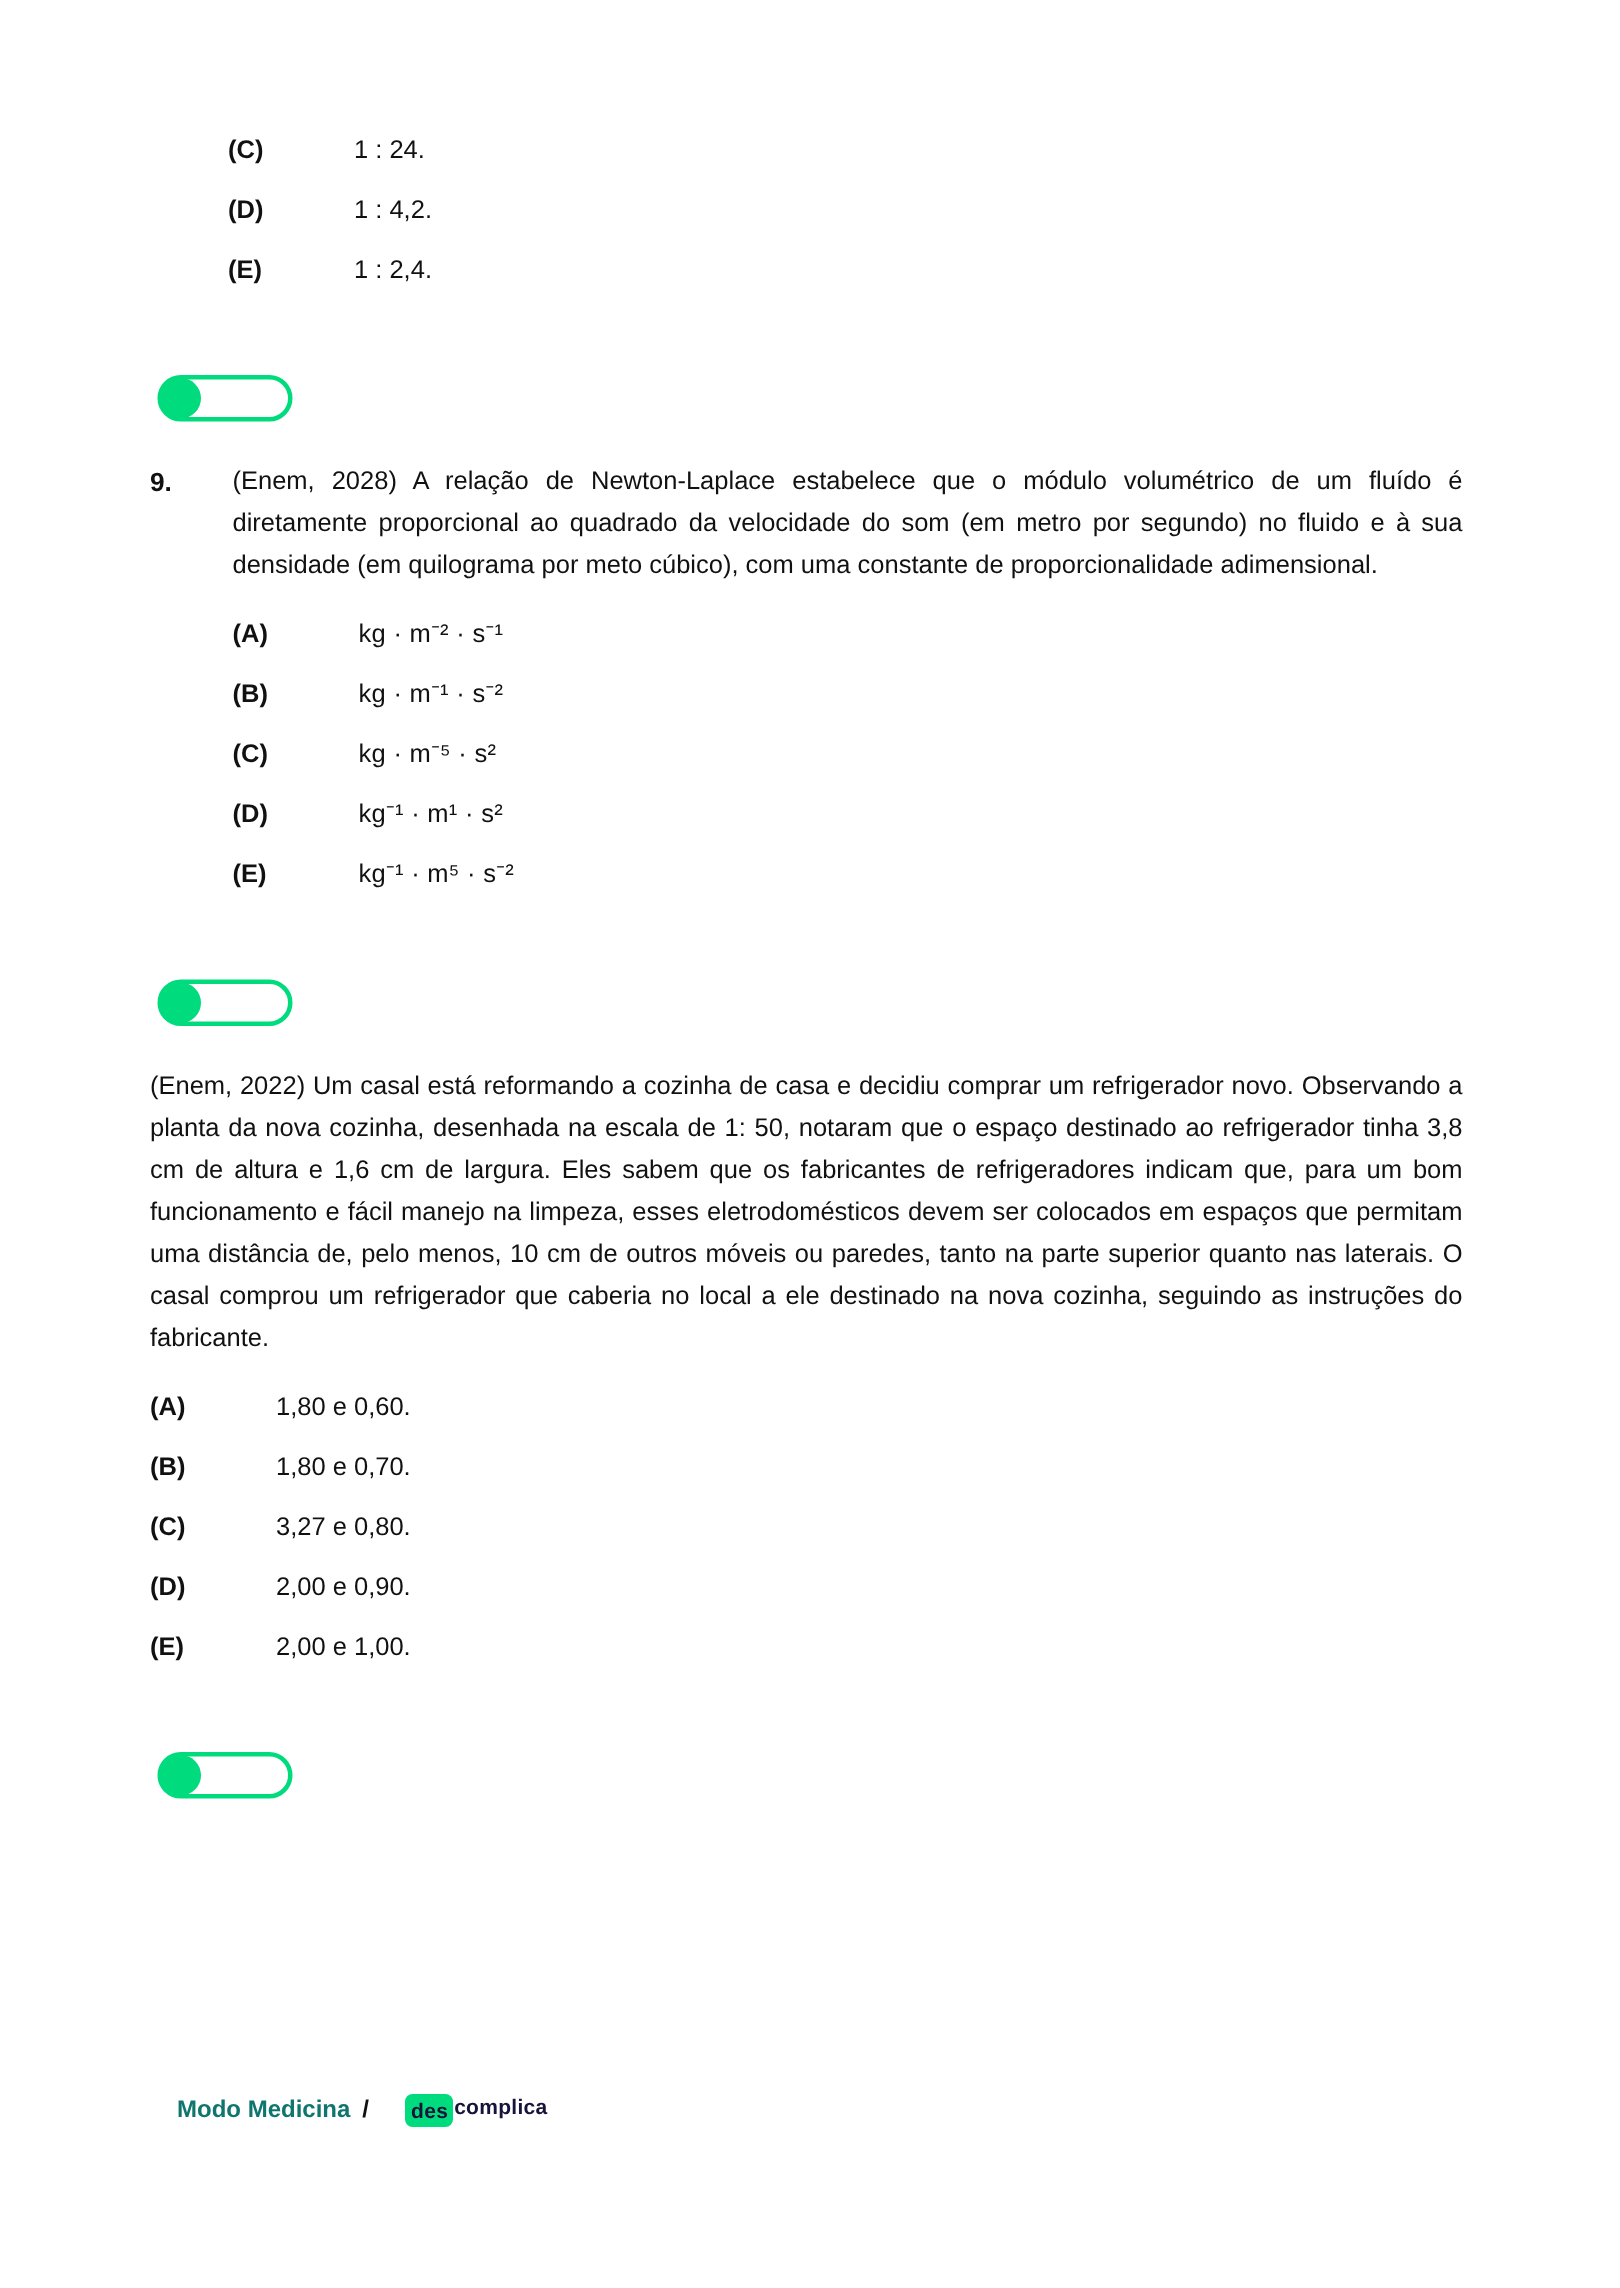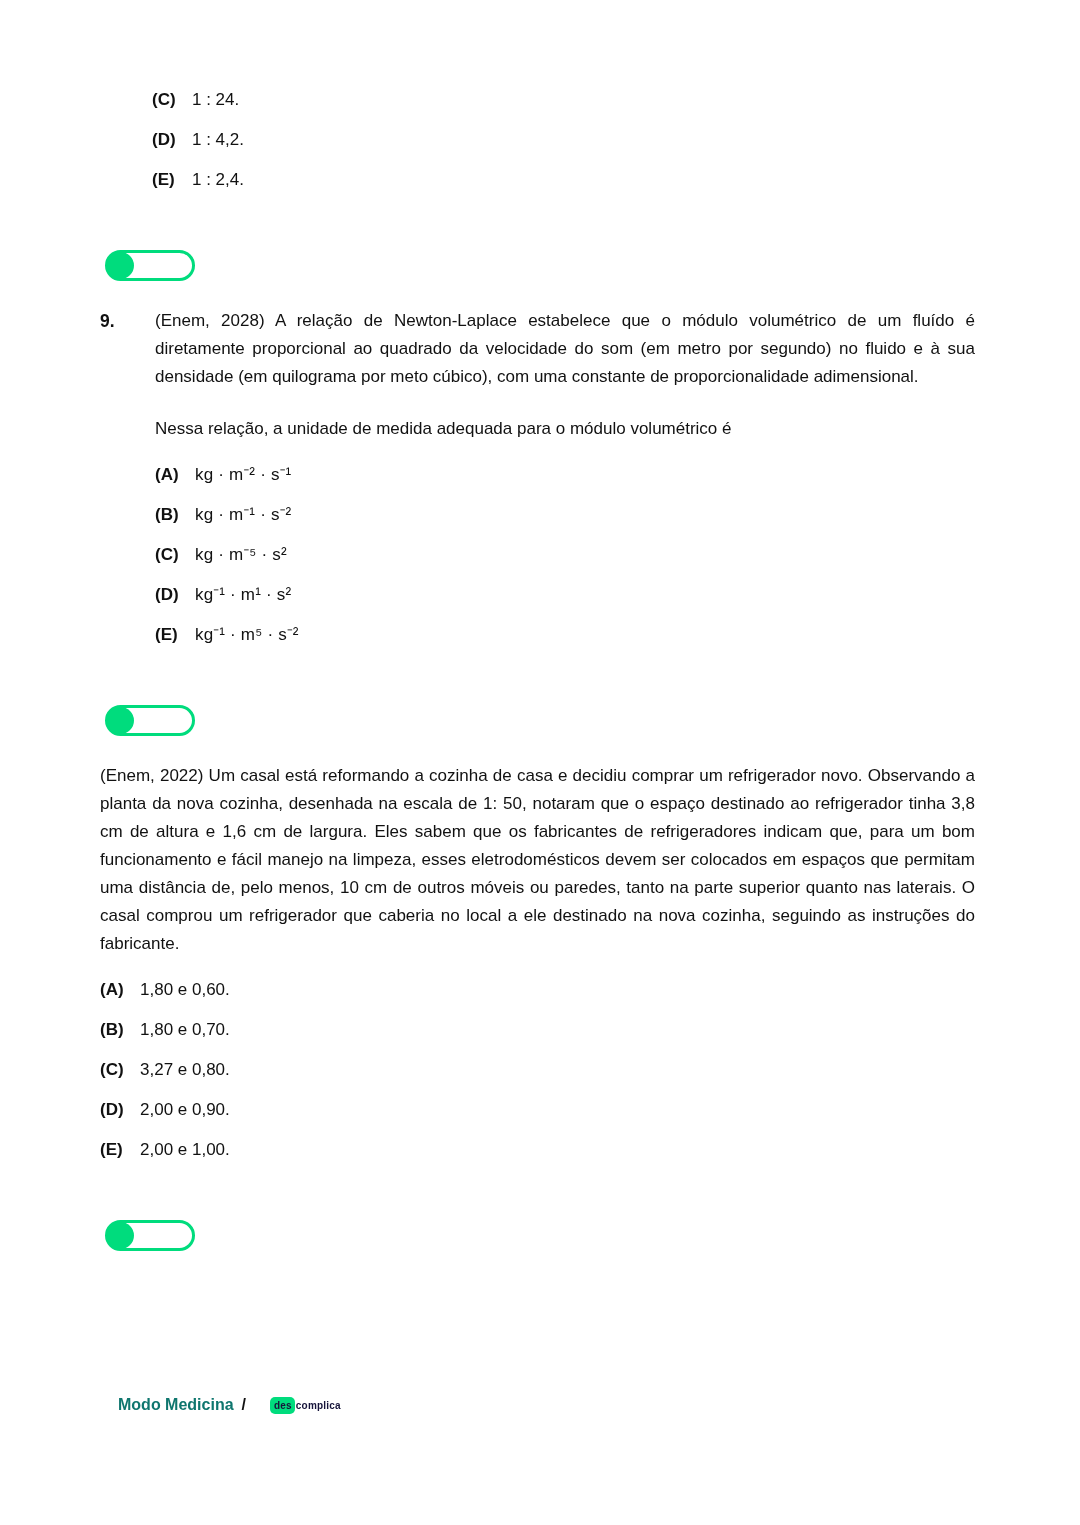--- a/index.html
+++ b/index.html
@@ -26,21 +26,21 @@
     margin-top: 12px;
     font-size: 17px;
     line-height: 28px;
   }
   .option:first-child { margin-top: 0; }
   .opt-label {
     font-weight: bold;
     width: 40px;
     flex: 0 0 40px;
   }
-  .opt-text { flex: 1; text-align: left; }
+  .opt-text { flex: 1; text-align: left; margin-left: 44px; }
   .opt-text.math {
     font-family: Liberation Sans, sans-serif;
     font-size: 17px;
     letter-spacing: 0.2px;
   }
 
   
   .partial-options { padding-left: 52px; }
 
   
@@ -83,24 +83,23 @@
     top: 1396px;
     display: flex;
     align-items: center;
     gap: 8px;
     font-size: 16px;
   }
   .footer-brand { font-weight: bold; color: #0f766e; }
   .footer-sep { font-weight: bold; color: #111111; }
   .brand-logo {
     display: inline-flex;
-    align-items: center;
     margin-left: 16px;
     font-weight: bold;
-    font-size: 10px;
+    font-size: 14px;
     color: #16143a;
     letter-spacing: 0.2px;
   }
   .logo-highlight {
     background: #00DC7D;
     color: #16143a;
     border-radius: 5px;
     padding: 3px 3px 3px 4px;
   }
   .logo-rest { padding-left: 1px; }
@@ -126,21 +125,20 @@
   </div>
 
   <div class="toggle">
     <span class="knob"></span>
   </div>
 
   <div class="question">
     <div class="q-number">9.</div>
     <div class="q-body">
       <p class="q-intro">(Enem, 2028) A relação de Newton-Laplace estabelece que o módulo volumétrico de um fluído é diretamente proporcional ao quadrado da velocidade do som (em metro por segundo) no fluido e à sua densidade (em quilograma por meto cúbico), com uma constante de proporcionalidade adimensional.</p>
-      <p class="q-prompt">Nessa relação, a unidade de medida adequada para o módulo volumétrico é</p>
       <div class="options">
         <div class="option">
           <span class="opt-label">(A)</span>
           <span class="opt-text math">kg · m⁻² · s⁻¹</span>
         </div>
         <div class="option">
           <span class="opt-label">(B)</span>
           <span class="opt-text math">kg · m⁻¹ · s⁻²</span>
         </div>
         <div class="option">

